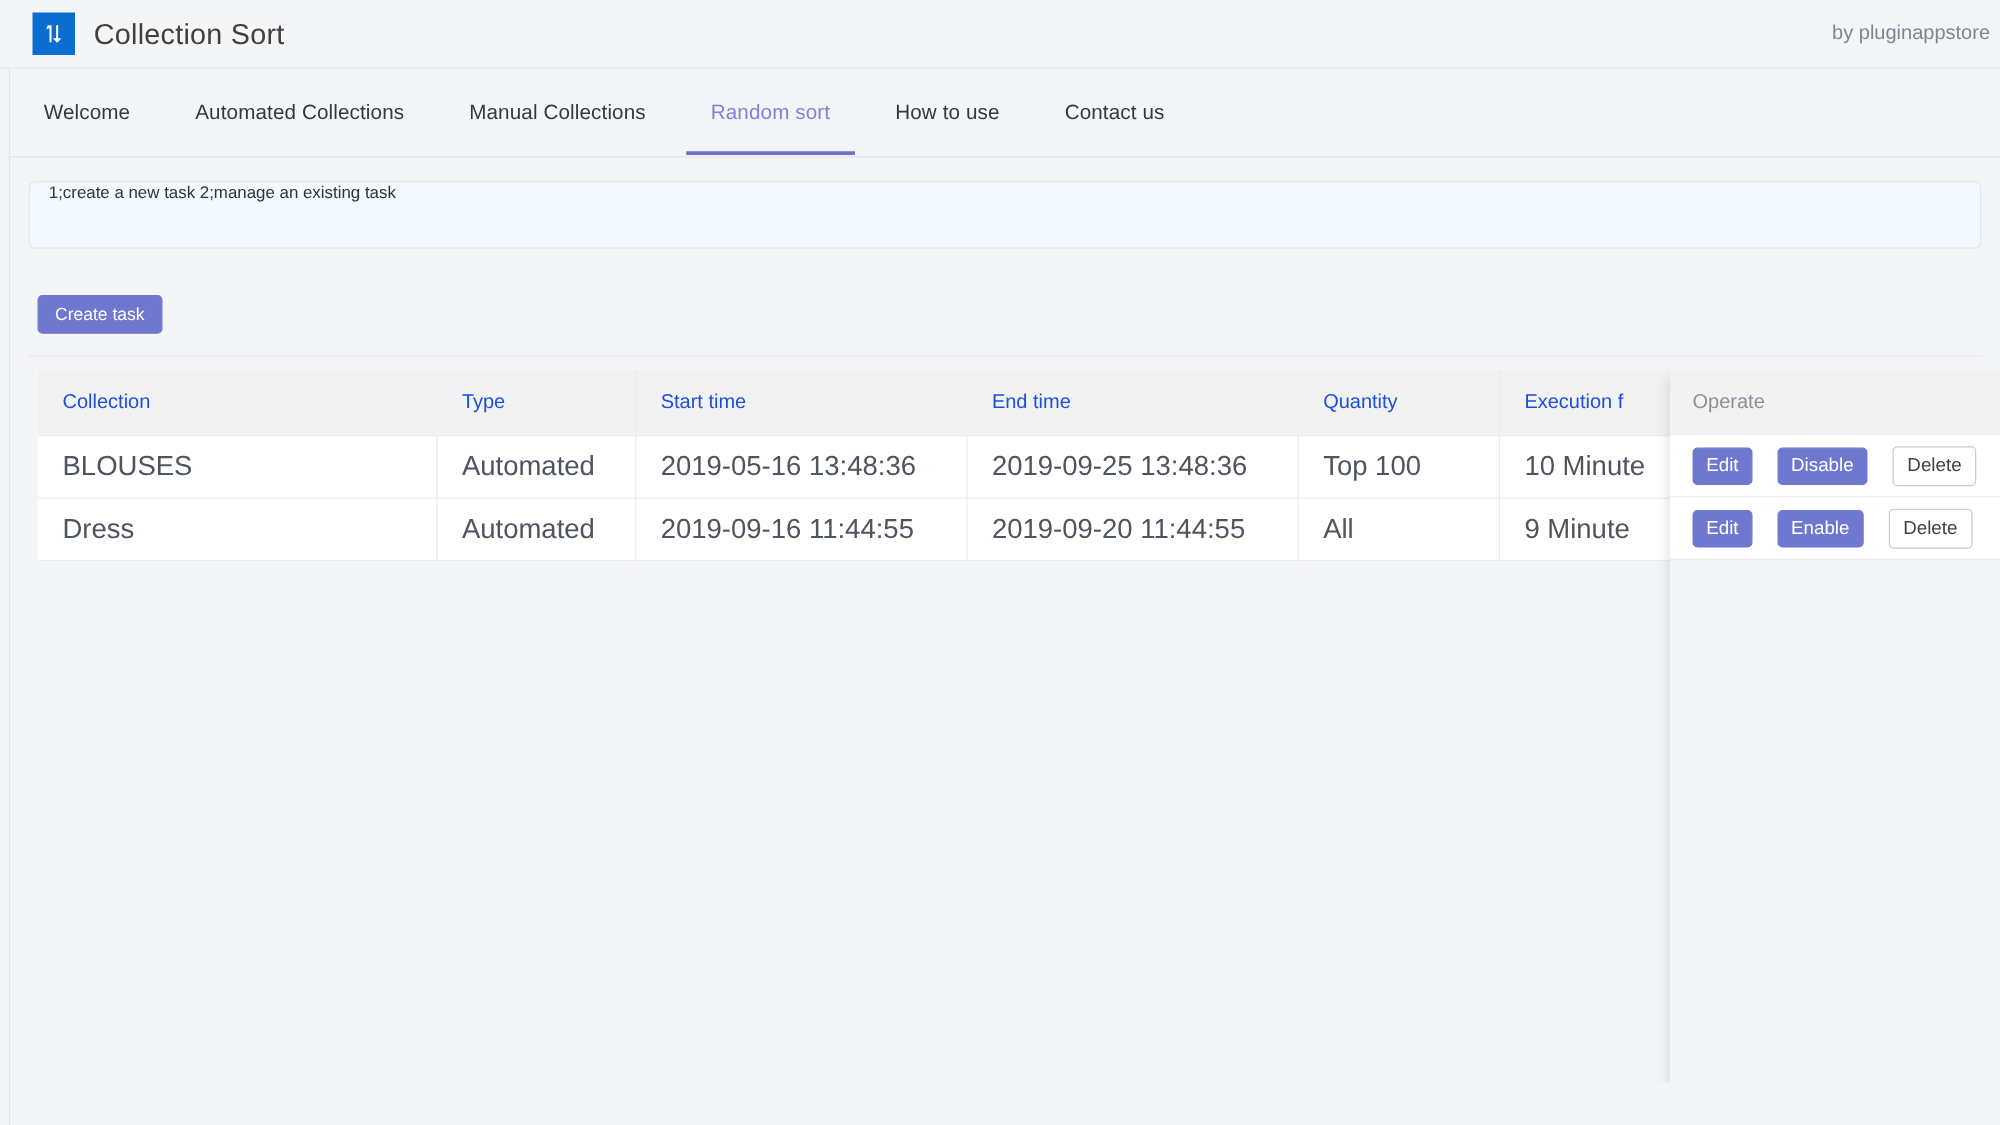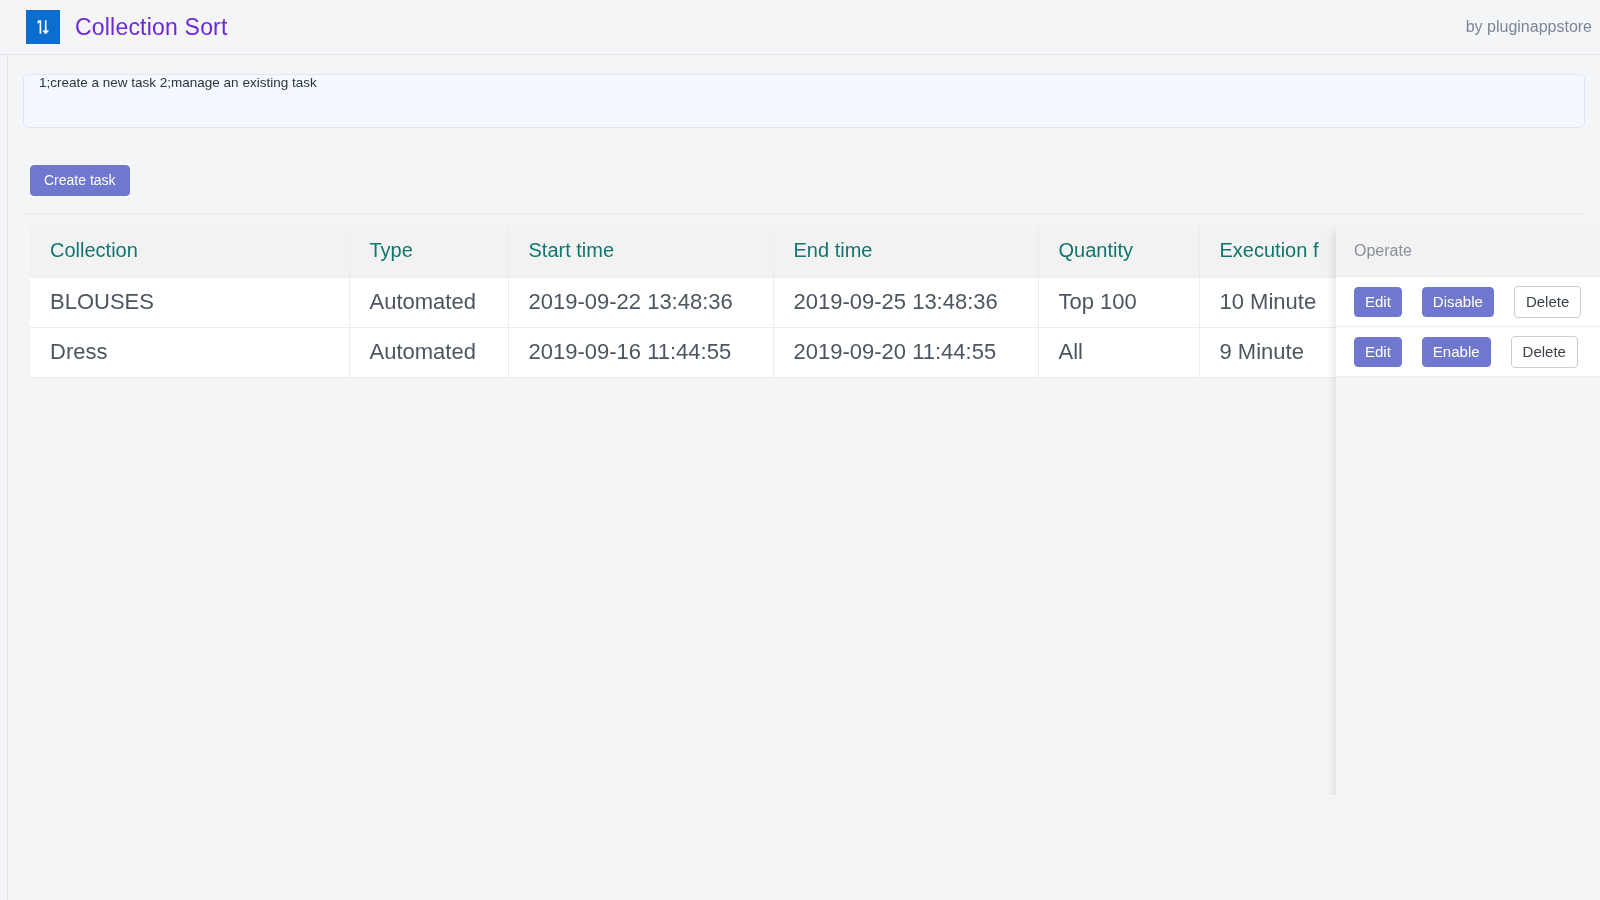--- a/index.html
+++ b/index.html
@@ -33,21 +33,21 @@
     background: #0a6ed1;
     display: flex;
     align-items: center;
     justify-content: center;
     flex: none;
   }
   .logo-mark svg { display: block; }
   .app-title {
     margin-left: 15px;
     font-size: 23px;
-    color: #6d28d9;
+    color: #404040;
     letter-spacing: .2px;
     white-space: nowrap;
   }
   .topbar-right {
     position: absolute;
     right: 8px;
     font-size: 16px;
     color: #7b8794;
     white-space: nowrap;
     padding-left: 20px;
@@ -139,23 +139,23 @@
     background: #f4f5f7;
   }
   table.grid {
     border-collapse: collapse;
     table-layout: fixed;
     width: 1578px;
     background: #ffffff;
   }
   table.grid th {
     background: #f2f2f3;
-    color: #0f766e;
+    color: #1d4ed8;
     font-weight: normal;
-    font-size: 20px;
+    font-size: 16px;
     text-align: left;
     height: 52px;
     padding: 0 0 0 20px;
     border-right: 1px solid #ebecee;
     border-bottom: 1px solid #ebecee;
     white-space: nowrap;
     overflow: hidden;
   }
   table.grid td {
     font-size: 22px;
@@ -236,20 +236,28 @@
         <path d="M12.9 4.2 L14.5 4.2 L14.5 14.6 L17.2 14.6 L13.7 18.2 L10.2 14.6 L12.9 14.6 Z" fill="#ffffff"></path>
       </svg>
     </div>
     <div class="app-title">Collection Sort</div>
   </div>
   <div class="topbar-right">by pluginappstore</div>
 </div>
 
 <div class="page">
 
+  <div class="tabbar">
+    <div class="tab">Welcome</div>
+    <div class="tab">Automated Collections</div>
+    <div class="tab">Manual Collections</div>
+    <div class="tab active">Random sort</div>
+    <div class="tab">How to use</div>
+    <div class="tab">Contact us</div>
+  </div>
 
   <div class="content">
 
     <div class="alert">
       <span>1;create a new task 2;manage an existing task</span>
     </div>
 
     <div class="btn-row">
       <button class="btn-create">Create task</button>
     </div>
@@ -274,21 +282,21 @@
             <th>Start time</th>
             <th>End time</th>
             <th>Quantity</th>
             <th>Execution f</th>
           </tr>
         </thead>
         <tbody>
           <tr>
             <td>BLOUSES</td>
             <td>Automated</td>
-            <td>2019-09-22 13:48:36</td>
+            <td>2019-05-16 13:48:36</td>
             <td>2019-09-25 13:48:36</td>
             <td>Top 100</td>
             <td>10 Minute</td>
           </tr>
           <tr>
             <td>Dress</td>
             <td>Automated</td>
             <td>2019-09-16 11:44:55</td>
             <td>2019-09-20 11:44:55</td>
             <td class="val-green">All</td>

